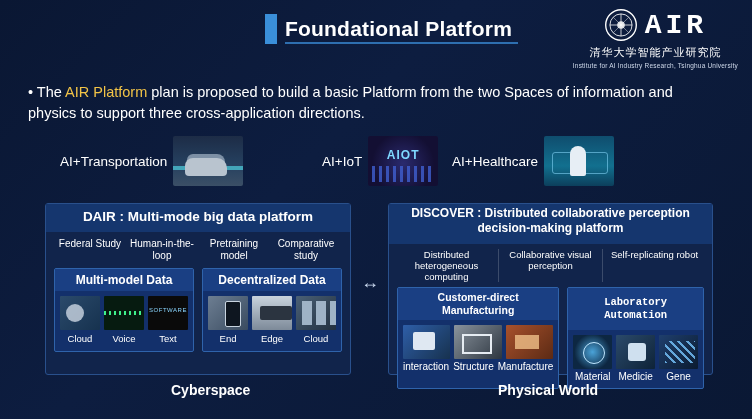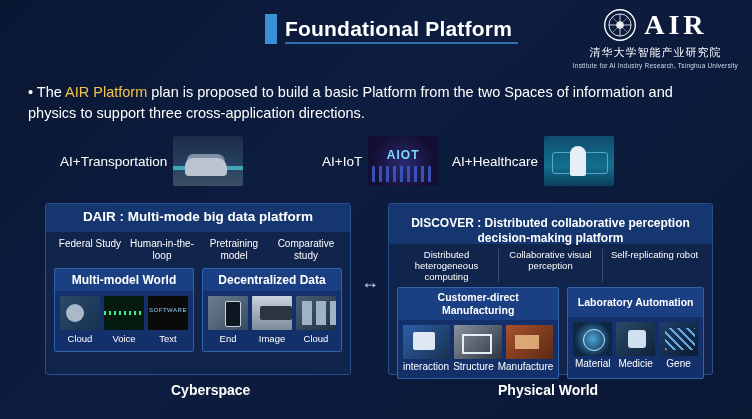--- a/index.html
+++ b/index.html
@@ -33,21 +33,21 @@
 
   
   .logo-wrap {
     position: absolute; right: 14px; top: 8px;
     display: flex; flex-direction: column; align-items: center;
   }
   .logo-top { display: flex; align-items: center; gap: 7px; }
   .logo-mark { width: 34px; height: 34px; }
   .logo-air {
     font-size: 28px; font-weight: bold; letter-spacing: 4px;
-    color: #ffffff; font-family: Liberation Serif, serif;
+    color: #ffffff; font-family: Liberation Mono, monospace;
   }
   .logo-cn { font-size: 11px; color: #ffffff; margin-top: 3px; letter-spacing: 1px; }
   .logo-en { font-size: 6.5px; color: #cfd9ea; margin-top: 2px; letter-spacing: .2px; }
 
   
   .bullet {
     position: absolute; left: 28px; top: 82px; width: 660px;
     font-size: 14.5px; line-height: 21px; color: #ffffff;
   }
   .bullet .hl { color: #f2c447; }
@@ -96,21 +96,21 @@
     background: #11244b; border: 1px solid #29508c;
   }
   .panel-dair { left: 45px; top: 203px; width: 306px; height: 172px; }
   .panel-discover { left: 388px; top: 203px; width: 325px; height: 172px; }
 
   .panel-head {
     text-align: center; font-weight: bold; color: #ffffff;
     background: #15366e;
   }
   .head-dair { font-size: 13.5px; line-height: 26px; height: 28px; }
-  .head-discover { font-size: 12px; line-height: 15px; height: 40px; padding-top: 12px; }
+  .head-discover { font-size: 12px; line-height: 15px; height: 40px; padding-top: 2px; }
 
   .chip-row { display: flex; justify-content: space-between; padding: 6px 8px 4px; }
   .chip {
     font-size: 10px; color: #ffffff; text-align: center; line-height: 12px;
     flex: 1; padding: 0 2px;
   }
   .chip-row-d { padding: 5px 6px 3px; }
   .chip-d {
     font-size: 9.5px; line-height: 11px; text-align: center; flex: 1;
     padding: 0 3px; border-right: 1px solid rgba(255,255,255,.18);
@@ -223,21 +223,21 @@
     <div class="panel-head head-dair">DAIR : Multi-mode big data platform</div>
     <div class="chip-row">
       <div class="chip">Federal Study</div>
       <div class="chip">Human-in-the-loop</div>
       <div class="chip">Pretraining model</div>
       <div class="chip">Comparative study</div>
     </div>
     <div class="sub-grid">
 
       <div class="subpanel">
-        <div class="sub-title">Multi-model World</div>
+        <div class="sub-title">Multi-model Data</div>
         <div class="imgs">
           <div class="imgbox px-image"></div>
           <div class="imgbox px-voice"></div>
           <div class="imgbox px-text"></div>
         </div>
         <div class="cap-row">
           <div class="cap">Cloud</div>
           <div class="cap">Voice</div>
           <div class="cap">Text</div>
         </div>
@@ -245,21 +245,21 @@
 
       <div class="subpanel">
         <div class="sub-title">Decentralized Data</div>
         <div class="imgs">
           <div class="imgbox px-end"></div>
           <div class="imgbox px-edge"></div>
           <div class="imgbox px-cloud"></div>
         </div>
         <div class="cap-row">
           <div class="cap">End</div>
-          <div class="cap">Image</div>
+          <div class="cap">Edge</div>
           <div class="cap">Cloud</div>
         </div>
       </div>
 
     </div>
   </div>
 
   <div class="arrow">↔</div>
 
   <div class="panel panel-discover">
@@ -285,21 +285,21 @@
           <div class="imgbox px-manu"></div>
         </div>
         <div class="cap-row">
           <div class="cap cap-sm">interaction</div>
           <div class="cap cap-sm">Structure</div>
           <div class="cap cap-sm">Manufacture</div>
         </div>
       </div>
 
       <div class="subpanel">
-        <div class="sub-title sub-title-sm" style="padding-top:8px;padding-bottom:8px;">Laboratory Automation</div>
+        <div class="sub-title sub-title-sm" style="padding-top:8px;padding-bottom:8px;font-family:Liberation Mono, monospace;">Laboratory Automation</div>
         <div class="imgs">
           <div class="imgbox px-mat"></div>
           <div class="imgbox px-med"></div>
           <div class="imgbox px-gene"></div>
         </div>
         <div class="cap-row">
           <div class="cap cap-sm">Material</div>
           <div class="cap cap-sm">Medicie</div>
           <div class="cap cap-sm">Gene</div>
         </div>

